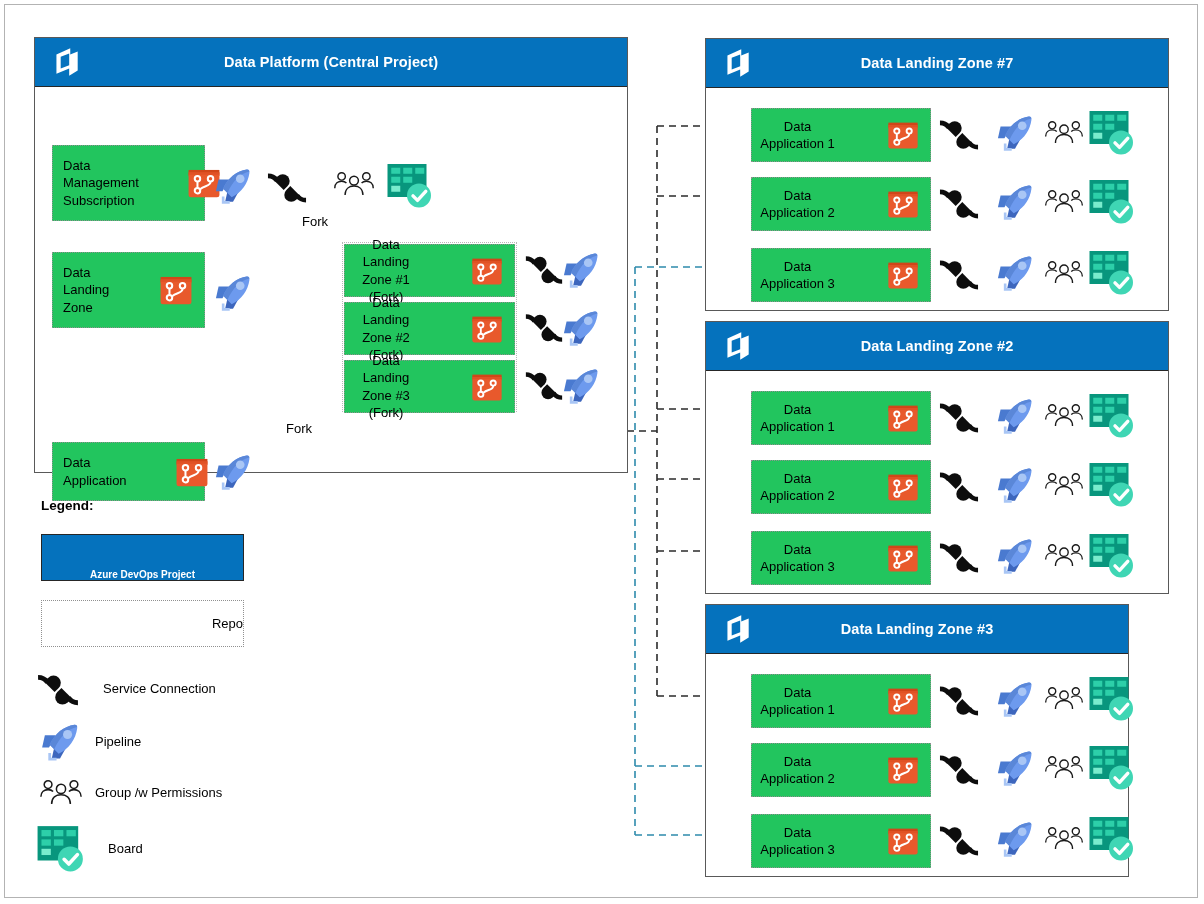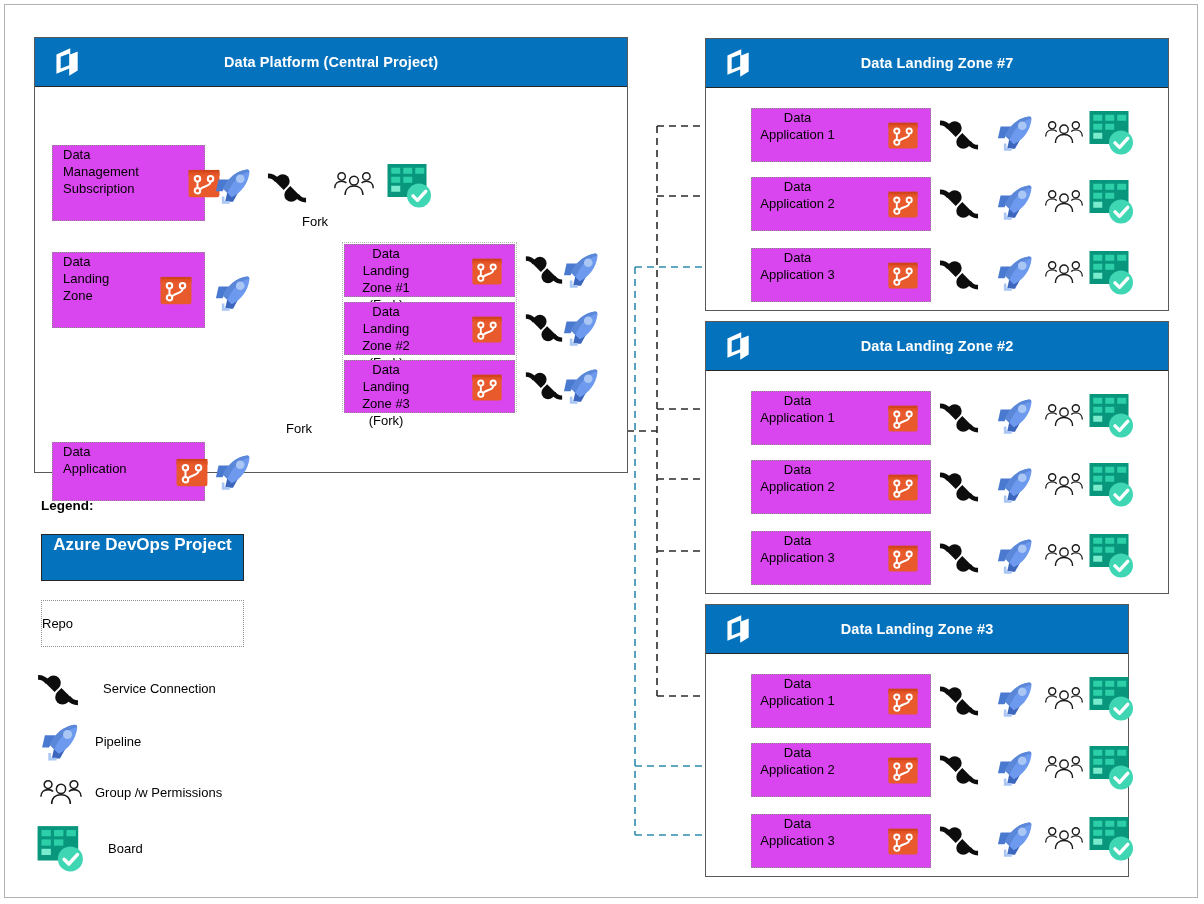--- a/index.html
+++ b/index.html
@@ -29,44 +29,44 @@
   }
   .devops-logo{
     position:absolute;left:14px;top:50%;transform:translateY(-50%);
     width:34px;height:34px;
   }
   .project-body{position:relative;}
 
   
   .repo-box{
     position:absolute;border:1px dotted #909090;box-sizing:border-box;
-    background:#d946ef;display:flex;gap:44px;
+    background:#22c55e;display:flex;align-items:center;gap:44px;
   }
   .repo-label{
     font-size:13px;color:#000000;line-height:1.32;
     flex:1 1 auto;text-align:center;padding-left:4px;padding-right:2px;
   }
   .repo-label.left-al{text-align:left;padding-left:10px;}
   .repo-icon-slot{flex:0 0 auto;padding-right:9px;display:flex;align-items:center;}
 
   
   .icon{position:absolute;}
 
   
   .legend-title{
     position:absolute;font-size:13.5px;font-weight:bold;color:#000;
   }
   .legend-proj{
     position:absolute;background:#0572bd;border:1px solid #262626;
-    box-sizing:border-box;display:flex;align-items:flex-start;justify-content:center;
-    color:#fff;font-size:17px;font-weight:bold;
+    box-sizing:border-box;display:flex;align-items:flex-end;justify-content:center;
+    color:#fff;font-size:10px;font-weight:bold;
   }
   .legend-repo{
     position:absolute;border:1px dotted #909090;box-sizing:border-box;
-    background:#fff;display:flex;align-items:center;justify-content:flex-start;
+    background:#fff;display:flex;align-items:center;justify-content:flex-end;
     font-size:13px;color:#000;
   }
   .legend-text{position:absolute;font-size:13px;color:#000;white-space:nowrap;}
 
   
   #wires{position:absolute;left:0;top:0;width:1204px;height:904px;pointer-events:none;}
   .fork-label{
     position:absolute;font-size:13px;color:#000000;background:#fff;
     padding:0 2px;white-space:nowrap;
   }

